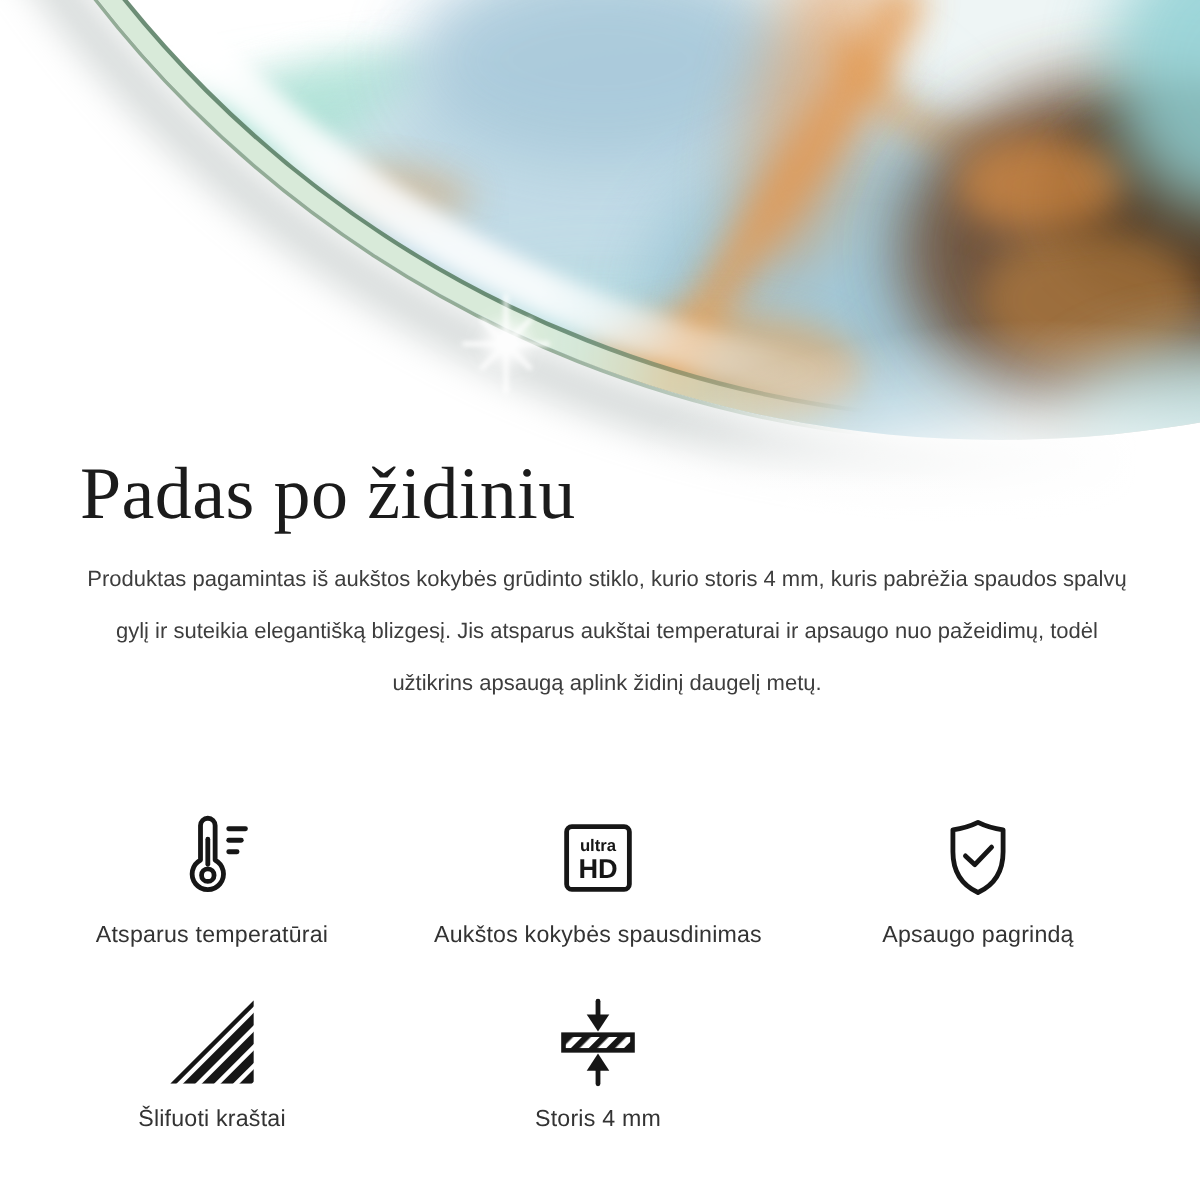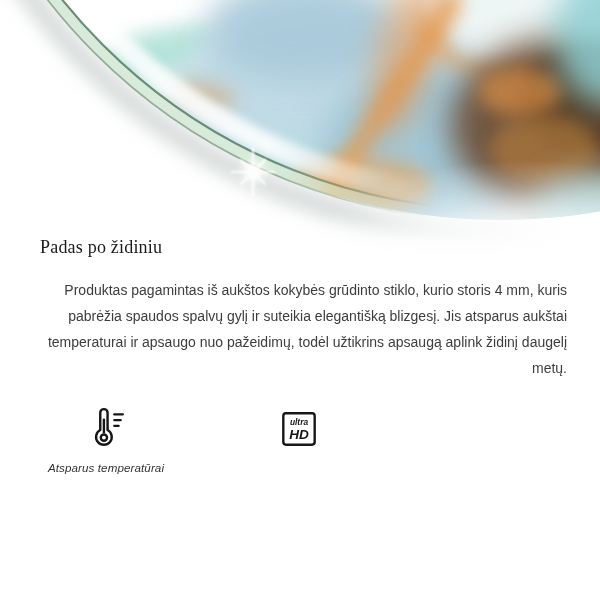--- a/index.html
+++ b/index.html
@@ -5,32 +5,32 @@
   html,body{margin:0;padding:0;}
   body{
     width:600px;height:600px;position:relative;overflow:hidden;
     background:#ffffff;
     font-family:"Liberation Sans","DejaVu Sans",sans-serif;
   }
   .hero{position:absolute;top:0;left:0;width:600px;height:280px;}
   .content{position:absolute;top:231px;left:40px;width:527px;}
   .heading{
     font-family:"Liberation Serif","DejaVu Serif",serif;
-    font-weight:400;color:#1b1b1b;font-size:18px;line-height:33px;
+    font-weight:400;color:#1b1b1b;font-size:37px;line-height:33px;
     margin:0;letter-spacing:.2px;
   }
   .paragraph{
-    margin:13px 0 0 0;color:#3d3d3d;font-size:14px;line-height:26px;
-    text-align:right;
+    margin:13px 0 0 0;color:#3d3d3d;font-size:11px;line-height:26px;
+    text-align:center;
   }
   .features{
     position:absolute;top:404px;left:16px;width:566px;
     display:grid;grid-template-columns:180px 206px 174px;grid-row-gap:22px;
   }
-  .feature{display:flex;flex-direction:column;align-items:center;font-style:italic;}
+  .feature{display:flex;flex-direction:column;align-items:center;}
   .feature .icon-box{height:48px;display:flex;align-items:flex-end;justify-content:center;}
   .feature .label{
     margin-top:9px;font-size:11.6px;color:#333333;letter-spacing:.1px;white-space:nowrap;
   }
   .icon-svg{display:block;}
   .icon-svg .ln{fill:none;stroke:#161616;stroke-width:2.3;stroke-linecap:round;stroke-linejoin:round;}
   .icon-svg .fl{fill:#161616;stroke:none;}
   .icon-svg text{fill:#161616;font-family:"Liberation Sans","DejaVu Sans",sans-serif;}
 </style>
 </head>
@@ -153,19 +153,66 @@
   </div>
 
   <div class="feature">
     <div class="icon-box">
       <svg class="icon-svg" width="46" height="46" viewBox="0 0 44 44">
         <rect class="ln" x="7" y="7" width="30" height="30" rx="2.5" stroke-width="2.6"></rect>
         <text x="22" y="18.5" font-size="8" font-weight="700" text-anchor="middle">ultra</text>
         <text x="22" y="31.5" font-size="13" font-weight="700" text-anchor="middle">HD</text>
       </svg>
     </div>
-  </div>
-
-
-
-
+    <div class="label">Aukštos kokybės spausdinimas</div>
+  </div>
+
+  <div class="feature">
+    <div class="icon-box">
+      <svg class="icon-svg" width="46" height="46" viewBox="0 0 44 44">
+        <path class="ln" d="M22 5 C18 7 14 8 10 8.5 V19 C10 29.5 15.5 35.5 22 38.5 C28.5 35.5 34 29.5 34 19 V8.5 C30 8 26 7 22 5 Z"></path>
+        <path class="ln" d="M16 21 L20.5 25.2 L28.5 16.8" stroke-width="2.6"></path>
+      </svg>
+    </div>
+    <div class="label">Apsaugo pagrindą</div>
+  </div>
+
+
+  <div class="feature">
+    <div class="icon-box">
+      <svg class="icon-svg" width="46" height="46" viewBox="0 0 44 44">
+        <defs>
+            <clipPath id="triClip">
+              <path d="M2 42 L42 42 L42 2 Z"></path>
+            </clipPath>
+          </defs>
+        <g clip-path="url(#triClip)" stroke="#161616" stroke-width="4.2">
+          <line x1="-2" y1="46" x2="46" y2="-2"></line>
+          <line x1="7" y1="46" x2="46" y2="7"></line>
+          <line x1="16" y1="46" x2="46" y2="16"></line>
+          <line x1="25" y1="46" x2="46" y2="25"></line>
+          <line x1="34" y1="46" x2="46" y2="34"></line>
+        </g>
+      </svg>
+    </div>
+    <div class="label">Šlifuoti kraštai</div>
+  </div>
+
+  <div class="feature">
+    <div class="icon-box">
+      <svg class="icon-svg" width="46" height="46" viewBox="0 0 44 44">
+        <defs>
+          <pattern id="hatchP" patternUnits="userSpaceOnUse" width="6" height="6" patternTransform="rotate(45)">
+            <rect width="6" height="6" fill="#ffffff"></rect>
+            <rect width="3" height="6" fill="#161616"></rect>
+          </pattern>
+        </defs>
+        <line class="ln" x1="22" y1="2.5" x2="22" y2="9" stroke-width="2.8"></line>
+        <polygon class="fl" points="22,17 16.6,8.8 27.4,8.8"></polygon>
+        <rect x="5.5" y="18.5" width="33" height="7.5" fill="url(#hatchP)" stroke="#161616" stroke-width="2.2"></rect>
+        <polygon class="fl" points="22,27.5 16.6,35.7 27.4,35.7"></polygon>
+        <line class="ln" x1="22" y1="35.5" x2="22" y2="42" stroke-width="2.8"></line>
+      </svg>
+    </div>
+    <div class="label">Storis 4 mm</div>
+  </div>
 
 </div>
 
 </body></html>

